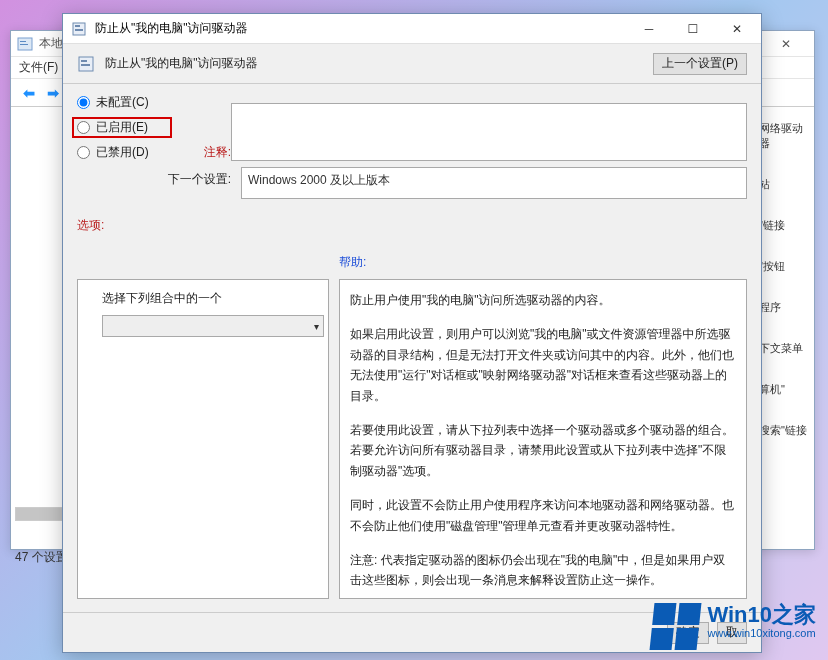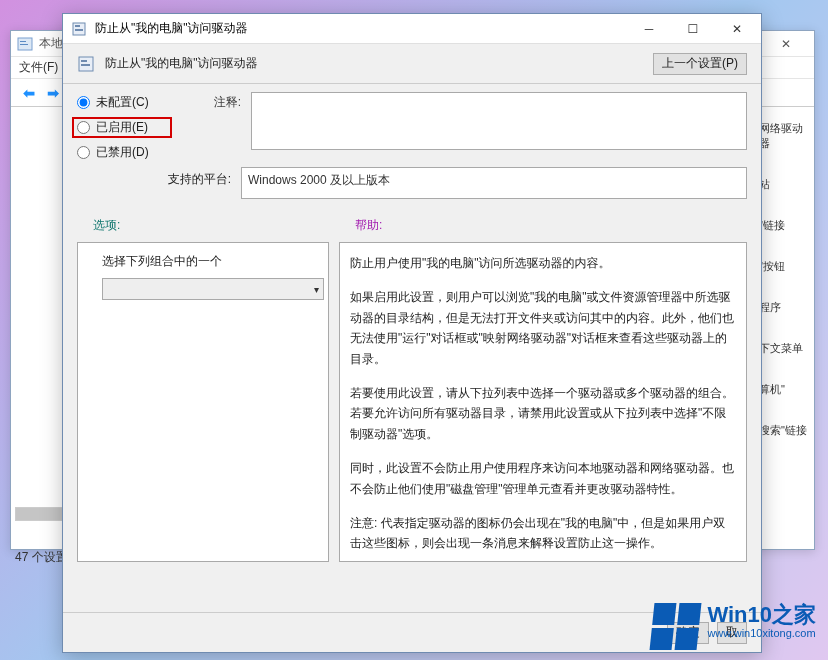--- a/index.html
+++ b/index.html
@@ -129,43 +129,42 @@
   font-size: 12px; color: #222;
   display: flex; align-items: center;
   cursor: pointer;
 }
 
 .dlg-body {
   padding: 8px 14px 0 14px;
 }
 
 .config-row {
-  display: flex; align-items: flex-start;
-  gap: 10px;
+  display: flex; align-items: flex-end;
 }
 .radio-col {
   width: 90px;
   display: flex; flex-direction: column; gap: 10px;
   padding-top: 2px;
 }
 .radio-item {
   display: flex; align-items: center; gap: 6px;
   color: #222;
 }
 .radio-item input { margin: 0; }
 .radio-item.highlight {
   border: 2px solid #d40000;
   padding: 0 3px;
   margin: -4px -5px;
 }
 .label-col {
   width: 64px;
   text-align: right;
   padding-top: 2px;
-  color: #404040;
+  color: #b91c1c;
 }
 .comment-box {
   flex: 1;
   height: 58px;
   border: 1px solid #a9a9a9;
   background: #fff;
   resize: none;
   font-family: inherit; font-size: 12px;
   padding: 4px;
 }
@@ -185,22 +184,22 @@
   background: #fff;
   padding: 4px 6px;
   color: #333;
 }
 
 .mid-labels {
   display: flex;
   margin-top: 18px;
   padding-bottom: 4px;
 }
-.mid-labels .l1 { width: 262px; color: #0f766e; margin-left: 16px; }
-.mid-labels .l2 { color: #a21caf; }
+.mid-labels .l1 { width: 262px; color: #b91c1c; }
+.mid-labels .l2 { color: #1d4ed8; margin-top: 37px; }
 
 .panes {
   display: flex; gap: 10px;
   margin-top: 4px;
   height: 320px;
 }
 .pane {
   border: 1px solid #a9a9a9;
   background: #fff;
   padding: 10px;
@@ -337,21 +336,21 @@
         <label class="radio-item">
           <input type="radio" name="cfg" style="">
           <span>已禁用(D)</span>
         </label>
       </div>
       <div class="label-col">注释:</div>
       <textarea class="comment-box" style=""></textarea>
     </div>
 
     <div class="platform-row">
-      <div class="lbl">支持的平台:</div>
+      <div class="lbl">下一个设置:</div>
       <div class="platform-box">Windows 2000 及以上版本</div>
     </div>
 
     <div class="mid-labels">
       <div class="l1">选项:</div>
       <div class="l2">帮助:</div>
     </div>
 
     <div class="panes">
       <div class="pane options">

